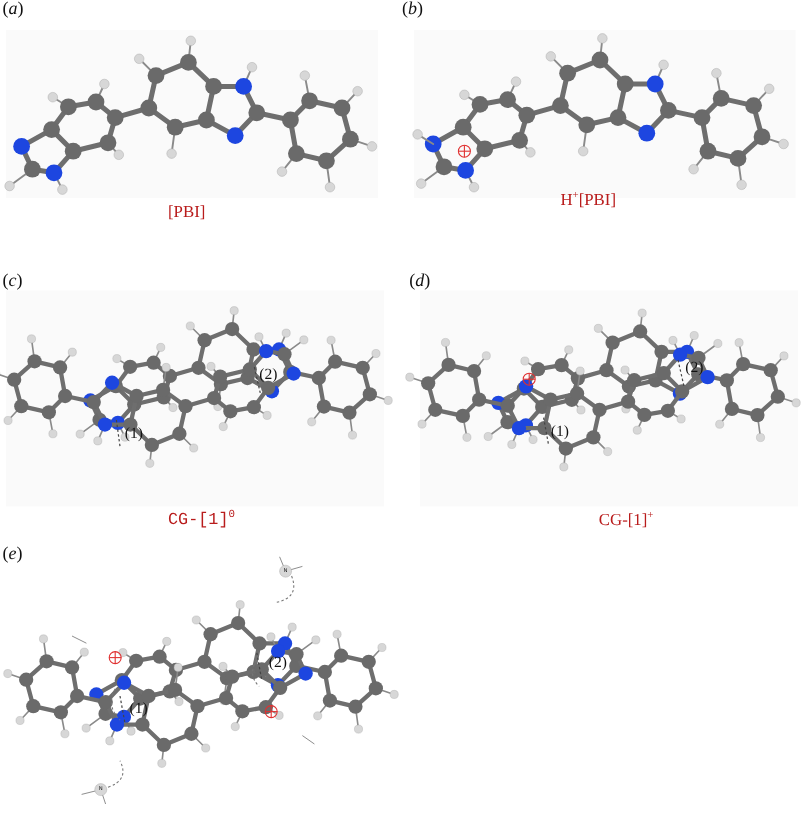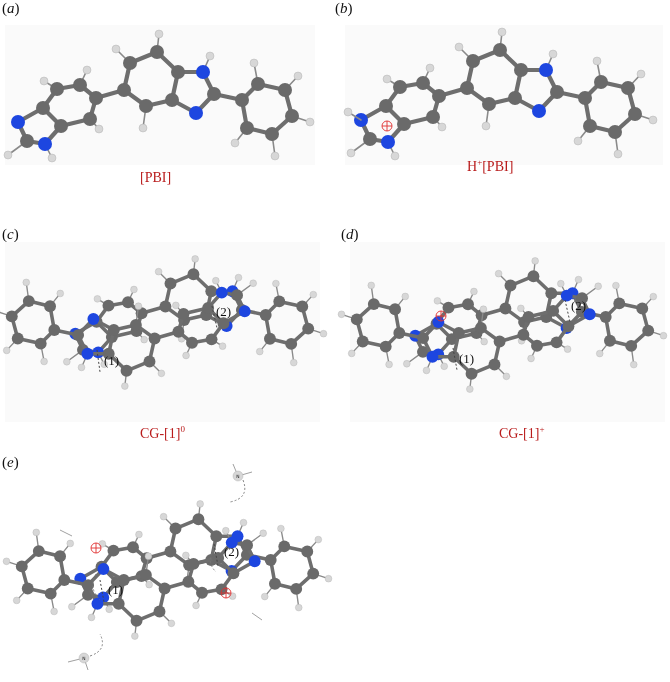--- a/index.html
+++ b/index.html
@@ -141,21 +141,21 @@
         <use href="#mol-pbi"></use>
       </g>
     <g transform="translate(260,215) scale(-0.85,-0.85)">
         <use href="#mol-pbi"></use>
       </g>
     <line class="hb" x1="97" y1="150" x2="100" y2="172"></line>
     <line class="hb" x1="212" y1="106" x2="217" y2="128"></line>
     <text class="hblabel" x="104" y="165">(1)</text>
     <text class="hblabel" x="216" y="116">(2)</text>
   </svg>
-  <div class="caption" style="left:140px;top:224px;"><span>CG-[1]</span><sup>0</sup></div>
+  <div class="caption" style="left:140px;top:224px;font-family:Liberation Mono, monospace;"><span>CG-[1]</span><sup>0</sup></div>
 </div>
 
 <div class="panel" style="left:335px;top:200px;width:335px;height:250px;">
   <div class="panel-label" style="left:6px;top:26px;">(<i>d</i>)</div>
   <div class="bg" style="left:15px;top:42px;width:315px;height:180px;"></div>
   <svg width="335" height="240">
     <g transform="translate(65,32) scale(0.85)">
         <use href="#mol-pbi"></use>
       </g>
     <g transform="translate(270,218) scale(-0.85,-0.85)">

